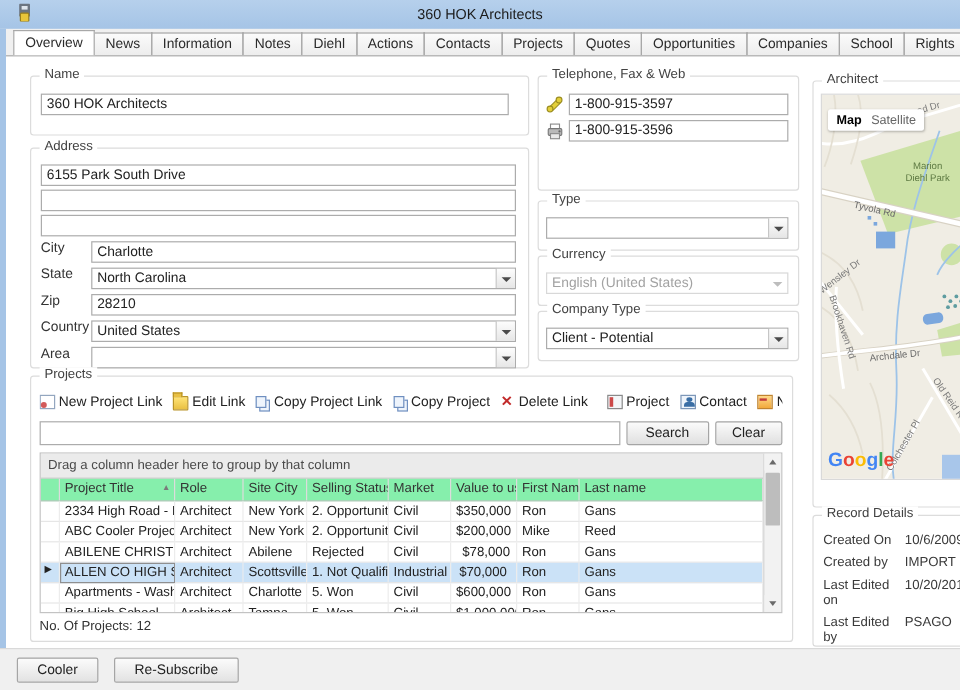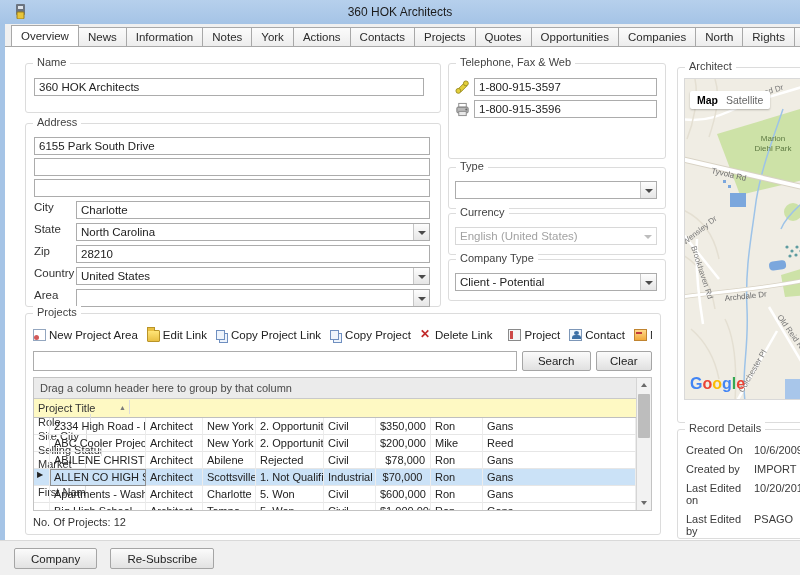--- a/index.html
+++ b/index.html
@@ -90,21 +90,21 @@
 
   .pj-search { display:flex; align-items:center; margin-top:5px; height:20px; }
   .pj-search .txt { height:20px; }
   .btn { height:20px; border:1px solid #a5a5a5; background:linear-gradient(#fbfbfb,#e0e0e0); font-family:"Liberation Sans",sans-serif; font-size:11.5px; color:#222; border-radius:2px; }
   .btn-search { width:88px; margin-left:5px; }
   .btn-clear { width:72px; margin-left:5px; }
 
   .grid { position:relative; margin-top:6px; height:134px; border:1px solid #c3c3c3; overflow:hidden; background:#fff; }
   .grid-inner { margin-right:15px; }
   .groupby { height:21px; line-height:20px; background:#ebebeb; border-bottom:1px solid #c9c9c9; color:#4a4a4a; font-size:11px; padding-left:6px; }
-  .t-head { display:flex; height:19px; border-bottom:1px solid #bfbfbf; background:#fef9c3;flex-direction:column; }
+  .t-head { display:flex; height:19px; border-bottom:1px solid #bfbfbf; background:#86efac; }
   .t-head .c { font-size:11px; color:#333; padding:2px 3px 0 4px; border-right:1px solid #dcdcdc; white-space:nowrap; overflow:hidden; display:flex; }
   .sort-arrow { margin-left:auto; font-size:7px; color:#7a7a7a; padding-top:2px; }
   .t-row { display:flex; height:17px; background:#fff; }
   .t-row .c { font-size:11px; color:#222; padding:2px 3px 0 4px; border-right:1px solid #ececec; border-bottom:1px solid #e6e6e6; white-space:nowrap; overflow:hidden; }
   .t-row.selected .c { background:#cbe2f7; }
   .c.ind { padding:1px 0 0 3px; font-size:8px; color:#222; }
   .c.right { text-align:right; padding-right:5px; }
   .c.focus-cell { outline:1px solid #8f8f8f; outline-offset:-1px; }
 
   .vscroll { position:absolute; right:0; top:0; bottom:0; width:15px; background:#f2f2f2; border-left:1px solid #d5d5d5; }
@@ -133,28 +133,28 @@
   </span>
   <span class="title">360 HOK Architects</span>
 </div>
 <div class="frame-left"></div>
 
 <div class="tabstrip">
     <div class="tab selected">Overview</div>
     <div class="tab">News</div>
     <div class="tab">Information</div>
     <div class="tab">Notes</div>
-    <div class="tab">York</div>
+    <div class="tab">Diehl</div>
     <div class="tab">Actions</div>
     <div class="tab">Contacts</div>
     <div class="tab">Projects</div>
     <div class="tab">Quotes</div>
     <div class="tab">Opportunities</div>
     <div class="tab">Companies</div>
-    <div class="tab">North</div>
+    <div class="tab">School</div>
     <div class="tab">Rights</div>
     <div class="tab">Reports</div>
   </div>
 
 <div class="tab-page">
 
   <div class="gb gb-name">
     <span class="gb-label">Name</span>
     <input class="txt" style="width: 390px;" value="360 HOK Architects">
   </div>
@@ -329,21 +329,21 @@
         </div>
       </div>
   </div>
 
   <div class="gb gb-projects">
     <span class="gb-label">Projects</span>
 
     <div class="pj-toolbar">
         <span class="tb-btn">
           <span class="ico new-project-link-icon"></span>
-          <span class="lbl">New Project Area</span>
+          <span class="lbl">New Project Link</span>
         </span>
         <span class="tb-btn">
           <span class="ico edit-link-icon"></span>
           <span class="lbl">Edit Link</span>
         </span>
         <span class="tb-btn">
           <span class="ico copy-project-link-icon"></span>
           <span class="lbl">Copy Project Link</span>
         </span>
         <span class="tb-btn">
@@ -481,15 +481,15 @@
         <span class="vs-down"></span>
       </div>
     </div>
 
     <div class="pj-count">No. Of Projects: 12</div>
   </div>
 
 </div>
 
 <div class="footer">
-  <button class="fbtn">Company</button>
+  <button class="fbtn">Cooler</button>
   <button class="fbtn">Re-Subscribe</button>
 </div>
 
 </body></html>

